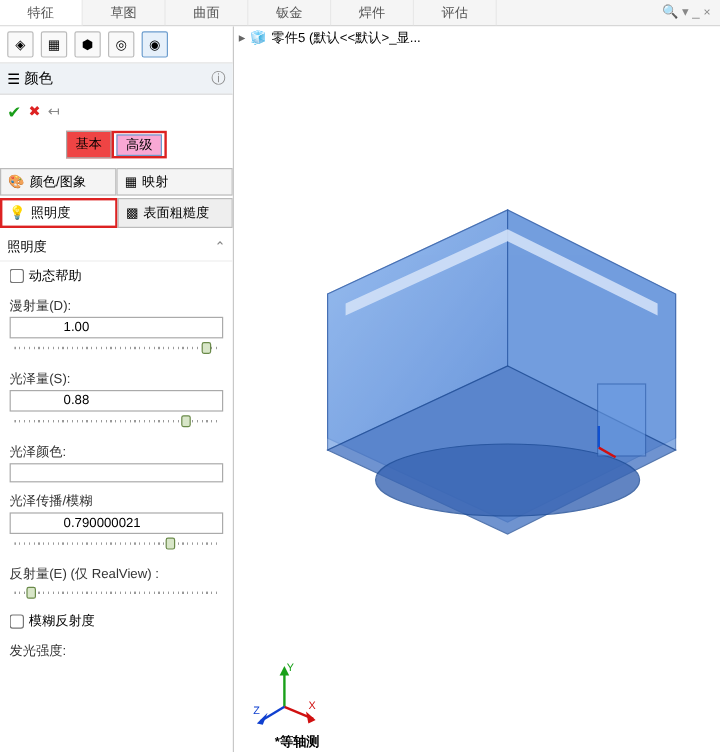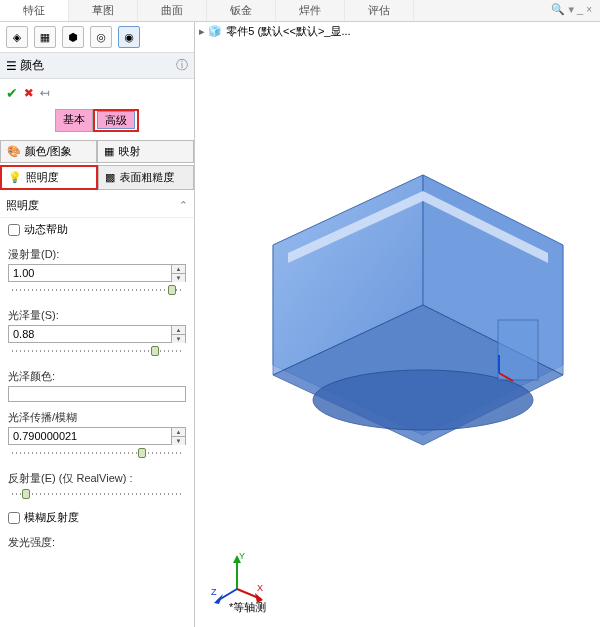--- a/index.html
+++ b/index.html
@@ -38,21 +38,21 @@
   .ok-cancel {
     display: flex; gap: 6px; padding: 6px 6px 4px 6px; align-items: center;
   }
   .ok-cancel .check { color: #1a9e1a; font-size: 14px; }
   .ok-cancel .cross { color: #d22; font-size: 12px; }
   .ok-cancel .back { color: #888; font-size: 12px; }
 
   .mode-btns { display: flex; justify-content: center; margin: 4px 0 8px; }
   .mode-wrap { border: 2px solid #d22; padding: 2px; }
   .mode-btn {
-    padding: 2px 7px; font-size: 11px; border: 1px solid #aaa; background: #f9a8d4;
+    padding: 2px 7px; font-size: 11px; border: 1px solid #aaa; background: #ef4444;
     cursor: pointer;
   }
   .mode-btn.active { background: #f9a8d4; border-color: #6b9ccd; }
 
   .tabrow { display: flex; }
   .tabrow .tab {
     flex: 1; padding: 3px 6px; font-size: 11px; border: 1px solid #bbb;
     display: flex; align-items: center; gap: 4px; background: #f4f4f4;
   }
 
@@ -66,21 +66,21 @@
 
   .group-header {
     display: flex; align-items: center; padding: 4px 6px; font-size: 11px;
     border-bottom: 1px solid #eee; margin-top: 4px;
   }
   .group-header .caret { margin-left: auto; color: #888; }
 
   .prop { padding: 2px 8px; font-size: 11px; }
   .prop label { display: block; color: #333; margin: 4px 0 2px; }
   .spin-row {
-    display: flex; border: 1px solid #aaa; height: 18px; background: #fff;
+    display: flex; border: 1px solid #aaa; height: 18px; background: #fff; padding-left: 40px;
   }
   .spin-row input {
     flex: 1; border: none; font-size: 11px; padding: 0 4px; background: transparent;
   }
   .spin-btns {
     display: flex; flex-direction: column; width: 14px; border-left: 1px solid #aaa;
   }
   .spin-btns div {
     flex: 1; font-size: 6px; line-height: 8px; text-align: center; color: #555;
     background: #f2f2f2; cursor: pointer;
@@ -110,21 +110,21 @@
 
   .breadcrumb {
     position: absolute; top: 2px; left: 4px; font-size: 11px; display: flex;
     align-items: center; gap: 4px;
   }
   .breadcrumb .arrow { color: #666; }
 
   .triad {
     position: absolute; bottom: 28px; left: 14px; width: 50px; height: 50px;
   }
-  .view-label { position: absolute; bottom: 12px; left: 34px; font-size: 11px; font-weight: normal; }
+  .view-label { position: absolute; bottom: 1px; left: 34px; font-size: 11px; font-weight: bold; }
 
   .viewport-img { position: absolute; top: 50px; left: 20px; right: 10px; bottom: 90px; display:flex; align-items:center; justify-content:center;}
 
 </style>
 </head>
 <body>
 
 <div class="ribbon">
   <div class="ribbon-tab active">特征</div>
   <div class="ribbon-tab">草图</div>

